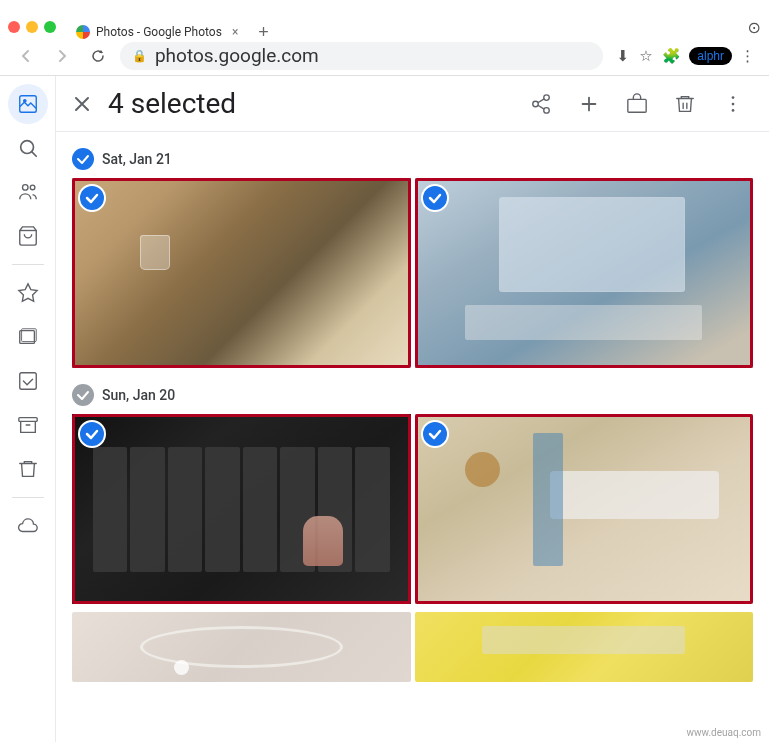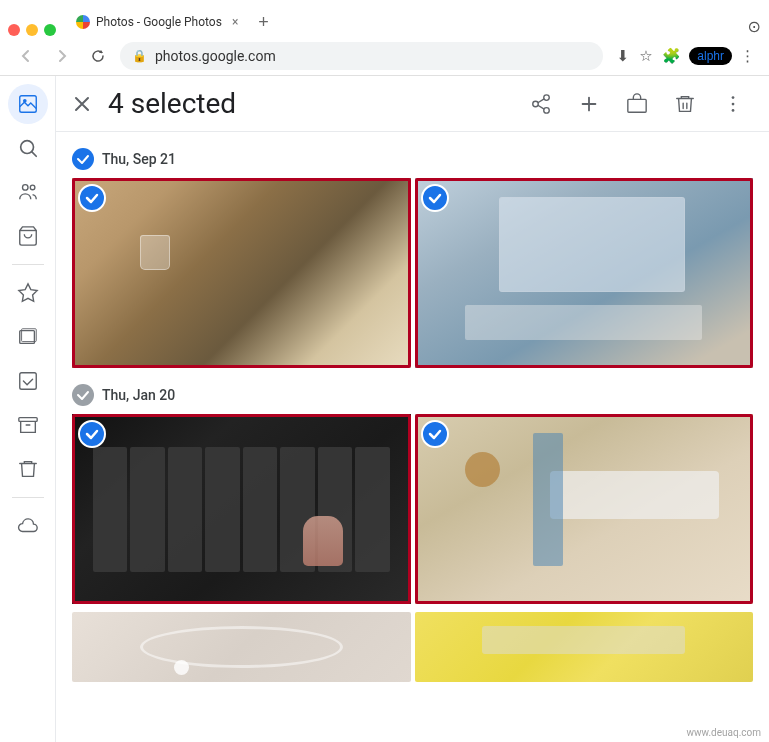--- a/index.html
+++ b/index.html
@@ -1,29 +1,29 @@
 <!DOCTYPE html>
 <html><head>
   <meta charset="utf-8">
   <style>
     * { margin: 0; padding: 0; box-sizing: border-box; }
     body { width: 769px; height: 742px; overflow: hidden; font-family: -apple-system, BlinkMacSystemFont, 'Segoe UI', Roboto, sans-serif; background: #fff; }
-    .tab-bar { display: flex; align-items: flex-end; padding: 8px 8px 0; height: 36px; }
+    .tab-bar { display: flex; padding: 18px 8px 0; height: 36px; }
     .tab { display: flex; align-items: center; background: #fff; border-radius: 8px 8px 0 0; padding: 0 12px; height: 28px; font-size: 12px; color: #333; min-width: 160px; gap: 6px; }
     .tab-favicon { width: 14px; height: 14px; border-radius: 50%; background: conic-gradient(#4285f4 0deg 90deg, #ea4335 90deg 180deg, #fbbc04 180deg 270deg, #34a853 270deg 360deg); flex-shrink: 0; }
     .tab-title { font-size: 12px; color: #333; flex: 1; }
     .tab-close { font-size: 12px; color: #777; cursor: pointer; margin-left: 4px; }
     .tab-new { margin-left: 4px; font-size: 18px; color: #666; background: none; border: none; cursor: pointer; padding: 0 4px; line-height: 28px; }
 
     .nav-bar { background: #fff; display: flex; align-items: center; padding: 6px 12px; gap: 8px; height: 40px; border-bottom: 1px solid #e0e0e0; }
     .nav-btn { background: none; border: none; cursor: pointer; color: #555; font-size: 16px; padding: 4px; border-radius: 50%; display: flex; align-items: center; justify-content: center; width: 28px; height: 28px; }
     .nav-btn.disabled { color: #ccc; cursor: default; }
     .address-bar { flex: 1; display: flex; align-items: center; background: #f1f3f4; border-radius: 20px; padding: 4px 12px; gap: 8px; height: 28px; }
     .lock-icon { font-size: 12px; color: #5f6368; }
-    .url-text { font-size: 14px; color: #333; }
+    .url-text { font-size: 19px; color: #333; }
     .nav-icons { display: flex; align-items: center; gap: 6px; margin-left: 4px; }
     .nav-icon-btn { background: none; border: none; cursor: pointer; color: #555; font-size: 15px; padding: 2px; }
 
     
     .app-layout { display: flex; height: calc(742px - 76px); }
 
     
     .sidebar { width: 56px; background: #fff; border-right: 1px solid #e8eaed; display: flex; flex-direction: column; align-items: center; padding: 8px 0; gap: 4px; }
     .sidebar-item { width: 40px; height: 40px; border-radius: 20px; display: flex; align-items: center; justify-content: center; cursor: pointer; color: #5f6368; font-size: 20px; position: relative; }
     .sidebar-item.active { background: #e8f0fe; color: #1a73e8; }
@@ -228,21 +228,21 @@
 
     <div class="photo-area">
 
       <div class="date-section">
         <div class="date-header">
           <div class="date-check selected">
             <svg width="14" height="14" viewBox="0 0 14 14">
               <path d="M2 7 L6 11 L12 4" stroke="white" stroke-width="2" fill="none" stroke-linecap="round" stroke-linejoin="round"></path>
             </svg>
           </div>
-          <span class="date-label">Thu, Sep 21</span>
+          <span class="date-label">Sat, Jan 21</span>
         </div>
         <div class="photo-grid">
 
           <div class="photo-item">
             <div class="photo-img photo-1" style="position:relative;">
 
               <div style="position:absolute;inset:0;background:linear-gradient(135deg,#c9a87c 0%,#b8976b 20%,#8b6f47 40%,#6b5a3e 60%,#d4c4a0 80%,#e8dcc0 100%);"></div>
 
               <div style="position:absolute;top:30%;left:20%;width:30px;height:35px;border-radius:3px 3px 5px 5px;background:rgba(255,255,255,0.3);border:1px solid rgba(255,255,255,0.4);"></div>
             </div>
@@ -271,21 +271,21 @@
         </div>
       </div>
 
       <div class="date-section">
         <div class="date-header">
           <div class="date-check" style="background:#9aa0a6;">
             <svg width="14" height="14" viewBox="0 0 14 14">
               <path d="M2 7 L6 11 L12 4" stroke="white" stroke-width="2" fill="none" stroke-linecap="round" stroke-linejoin="round"></path>
             </svg>
           </div>
-          <span class="date-label">Thu, Jan 20</span>
+          <span class="date-label">Sun, Jan 20</span>
         </div>
         <div class="photo-grid">
 
           <div class="photo-item">
             <div class="photo-img photo-3" style="position:relative;">
               <div style="position:absolute;inset:0;background:linear-gradient(140deg,#111 0%,#222 30%,#1a1a1a 60%,#2a2a2a 100%);"></div>
 
               <div style="position:absolute;top:15%;left:5%;width:90%;height:70%;display:grid;grid-template-columns:repeat(8,1fr);gap:3px;padding:4px;">
                 <div style="background:rgba(60,60,60,0.8);border-radius:2px;"></div>
                 <div style="background:rgba(60,60,60,0.8);border-radius:2px;"></div>

